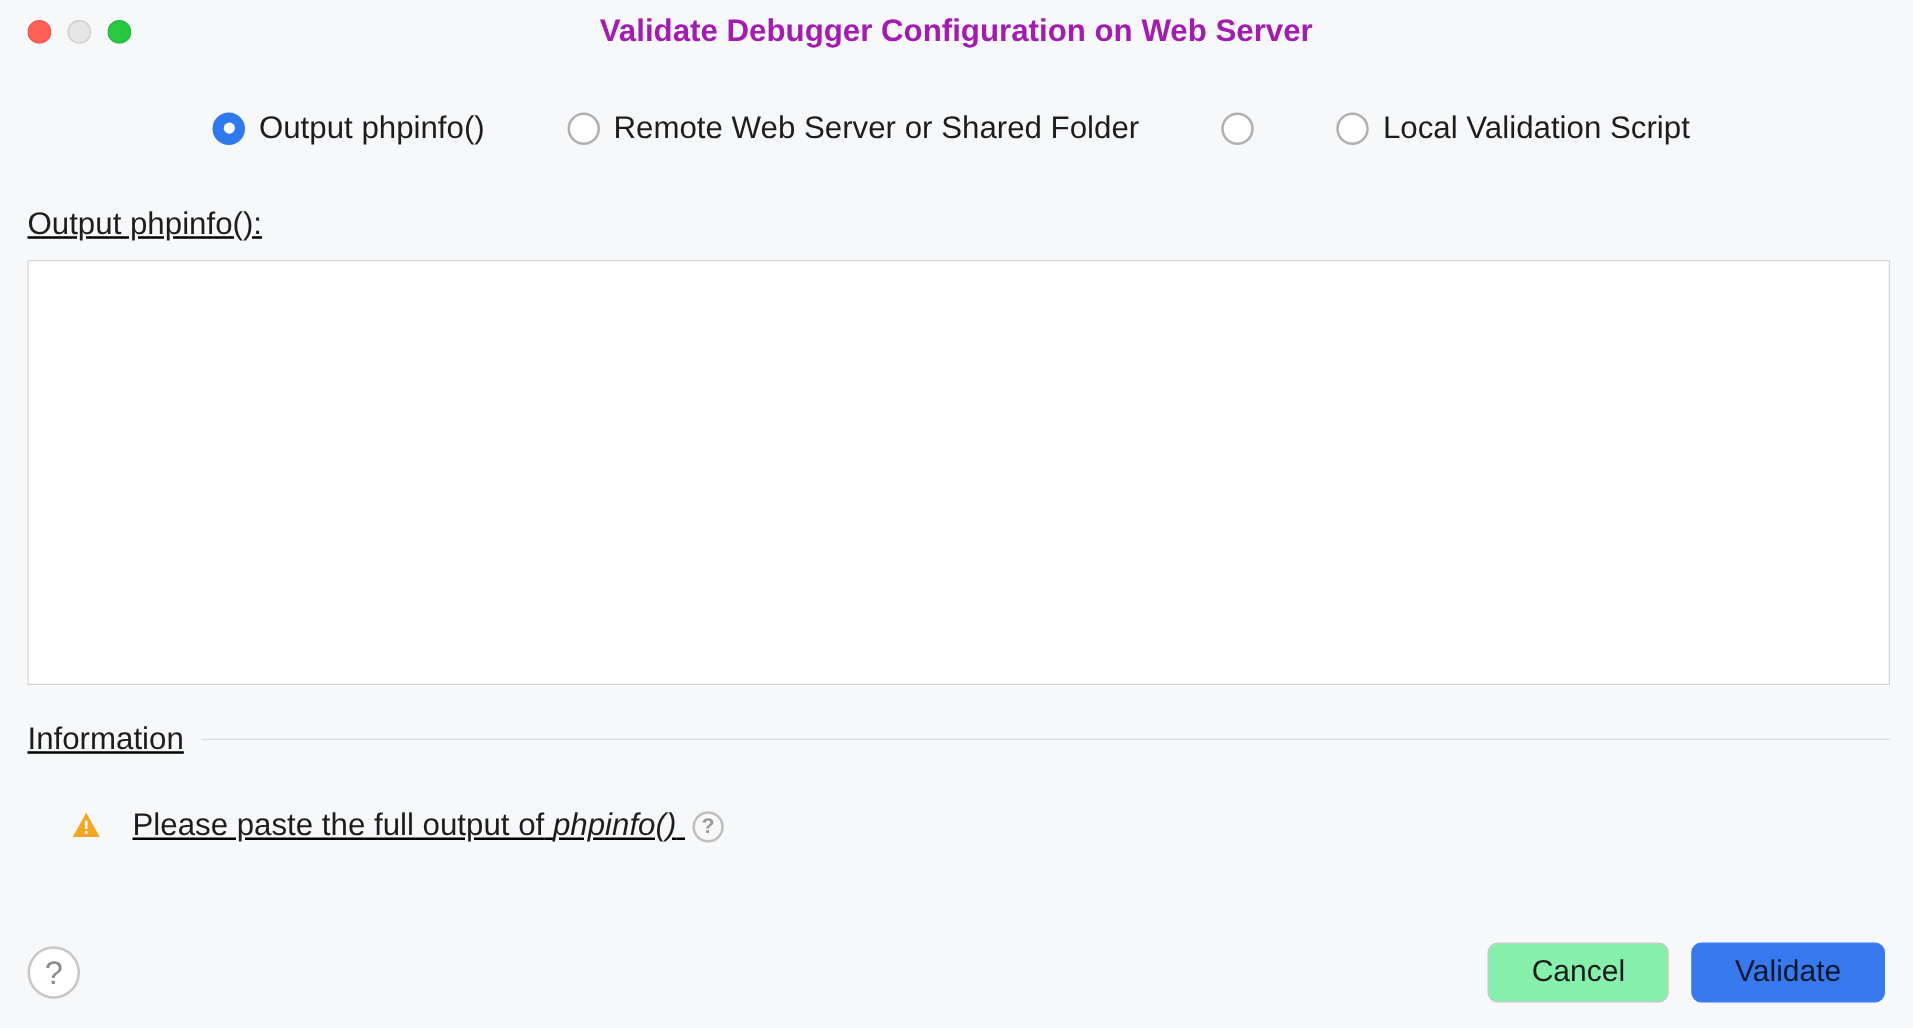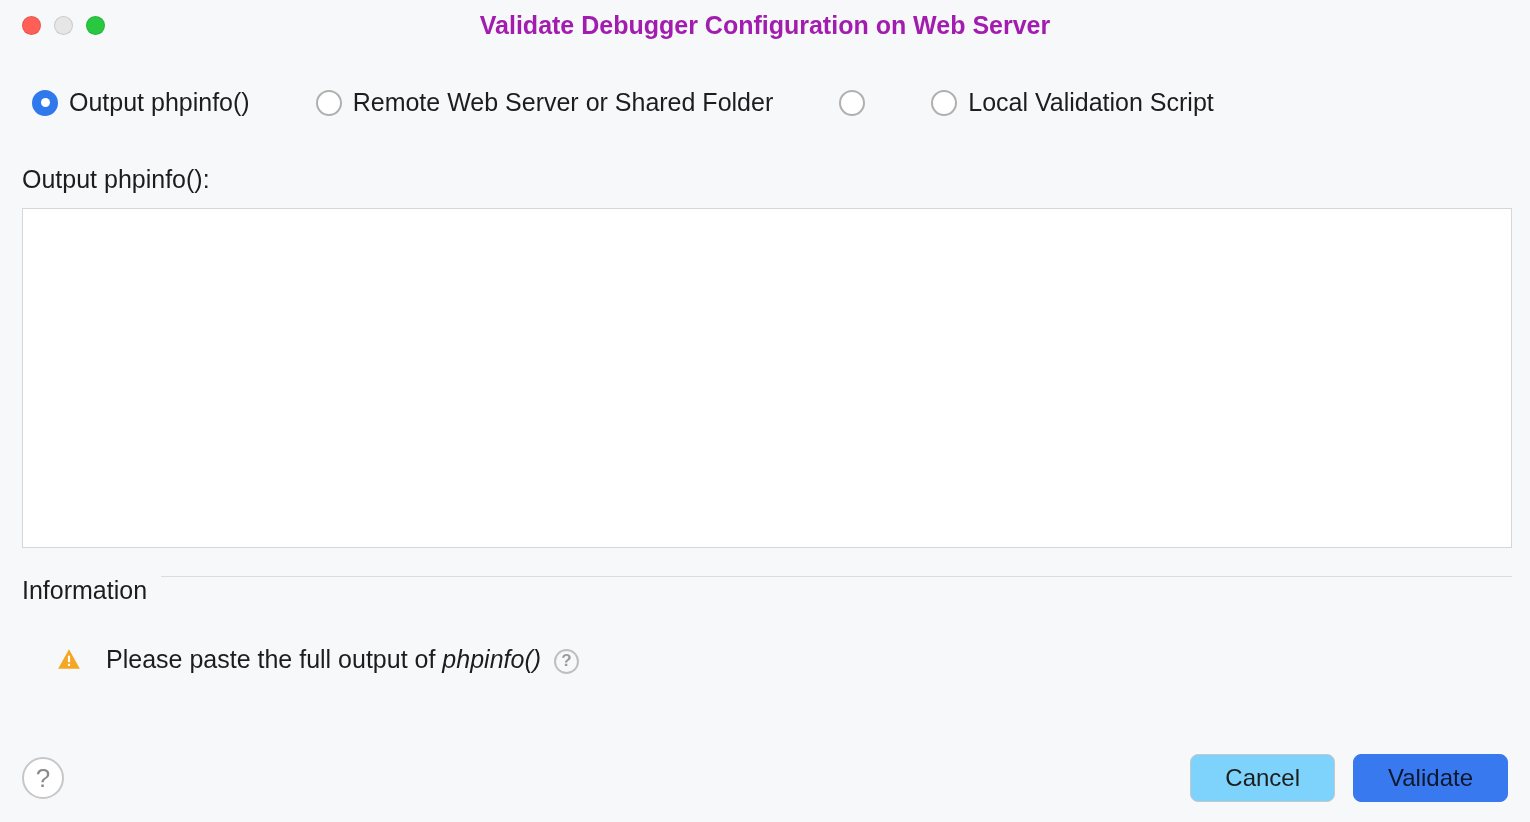--- a/index.html
+++ b/index.html
@@ -41,20 +41,21 @@
       text-align: center;
       font-size: 25px;
       font-weight: 700;
       color: #a21caf;
     }
     .radio-row {
       display: flex;
       align-items: center;
       padding: 38px 40px 0 32px;
       gap: 66px;
+      justify-content: center;
     }
     .radio-item {
       display: flex;
       align-items: center;
       gap: 11px;
       cursor: pointer;
     }
     .radio-circle {
       width: 26px;
       height: 26px;
@@ -75,20 +76,21 @@
       height: 9px;
       border-radius: 50%;
       background: #fff;
     }
     .radio-label {
       font-size: 25px;
       color: #1d1d1d;
     }
     .content {
       padding: 48px 18px 0 22px;
+      text-decoration: underline;
     }
     .field-label {
       font-size: 25px;
       color: #1d1d1d;
       margin-bottom: 14px;
     }
     .textarea {
       width: 100%;
       height: 340px;
       border: 1px solid #d6d6d6;
@@ -97,21 +99,21 @@
       padding: 10px;
       font-size: 16px;
       outline: none;
       font-family: inherit;
     }
     .info-section {
       margin-top: 24px;
     }
     .info-header {
       display: flex;
-      align-items: flex-start;
+      align-items: center;
       gap: 14px;
     }
     .info-title {
       font-size: 25px;
       color: #1d1d1d;
     }
     .info-divider {
       flex: 1;
       height: 1px;
       background: #dcdcdc;
@@ -173,21 +175,21 @@
       cursor: pointer;
     }
     .footer-spacer { flex: 1; }
     .btn {
       height: 48px;
       padding: 0 34px;
       border-radius: 8px;
       font-size: 24px;
       cursor: pointer;
       border: 1px solid #c7c7c7;
-      background: #7dd3fc;
+      background: #86efac;
       color: #1d1d1d;
       margin-left: 18px;
     }
     .btn-primary {
       background: #3979f0;
       color: #0f172a;
       border-color: #3979f0;
     }
   </style>
 </head>

